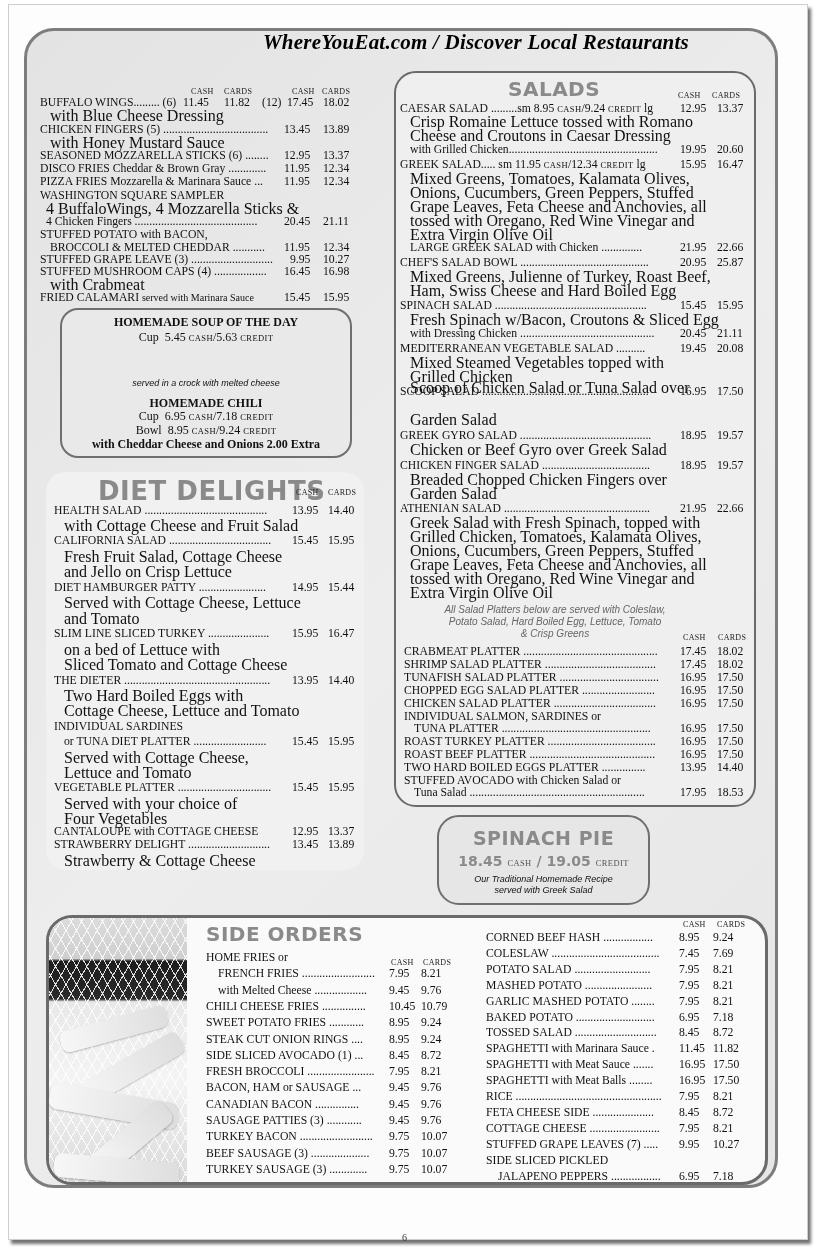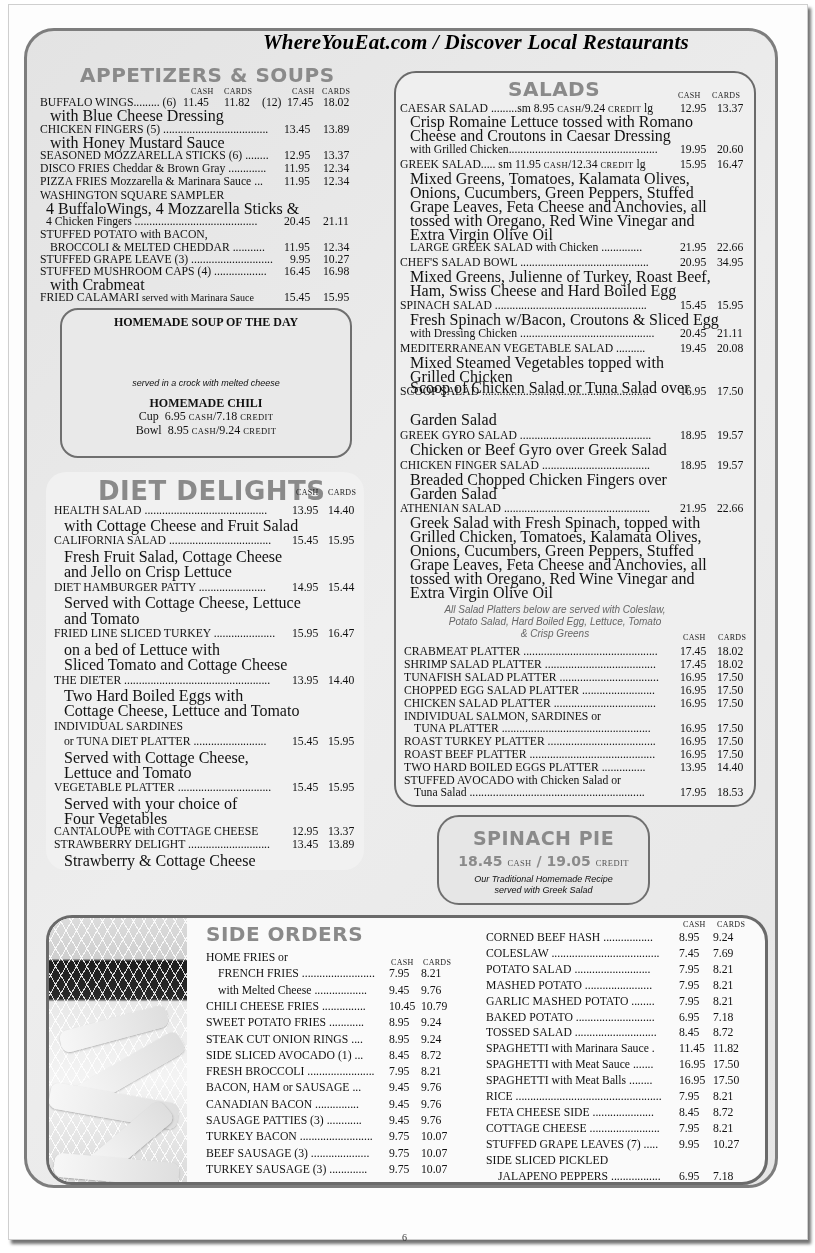--- a/index.html
+++ b/index.html
@@ -89,21 +89,20 @@
 </style>
 </head>
 <body>
 
 <div class="sheet"></div>
 <div class="frame"></div>
 
 <div class="site-title">WhereYouEat.com / Discover Local Restaurants</div>
 
 <div class="app">
-  <div class="heading">APPETIZERS &amp; SOUPS</div>
   <span class="colhdr" style="left:153px;top:27px">CASH</span>
   <span class="colhdr" style="left:186px;top:27px">CARDS</span>
   <span class="colhdr" style="left:254px;top:27px">CASH</span>
   <span class="colhdr" style="left:284px;top:27px">CARDS</span>
 
   <div class="row" style="left:2px;top:36px;width:310px">
     <span class="n">BUFFALO WINGS......... (6)</span>
     <span class="p1" style="left:143px">11.45</span>
     <span class="p1" style="left:184px">11.82</span>
     <span class="p1" style="left:222px">(12)</span>
@@ -163,24 +162,26 @@
   <div class="sub" style="left:12px;top:218px">with Crabmeat</div>
   <div class="row" style="left:2px;top:231px">
       <span class="n"><span>FRIED CALAMARI</span> <span style="font-size:10px">served with Marinara Sauce</span></span>
       <span class="p1" style="left:244px">15.45</span>
       <span class="p2" style="left:283px">15.95</span>
     </div>
 </div>
 
 <div class="soupbox">
   <div class="line b" style="top:5px">HOMEMADE SOUP OF THE DAY</div>
+  <div class="line" style="top:20px"><span>Cup</span>&nbsp; <span>5.45</span> <span class="sc">CASH</span>/<span>5.63</span> <span class="sc">CREDIT</span></div>
   <div class="line note" style="top:68px">served in a crock with melted cheese</div>
   <div class="line b" style="top:86px">HOMEMADE CHILI</div>
   <div class="line" style="top:99px"><span>Cup</span>&nbsp; <span>6.95</span> <span class="sc">CASH</span>/<span>7.18</span> <span class="sc">CREDIT</span></div>
   <div class="line" style="top:113px"><span>Bowl</span>&nbsp; <span>8.95</span> <span class="sc">CASH</span>/<span>9.24</span> <span class="sc">CREDIT</span></div>
+  <div class="line b" style="top:127px">with Cheddar Cheese and Onions 2.00 Extra</div>
 </div>
 
 <div class="diet">
   <div class="heading">DIET DELIGHTS</div>
   <span class="colhdr" style="left:250px;top:16px">CASH</span>
   <span class="colhdr" style="left:282px;top:16px">CARDS</span>
 
   <div class="row" style="left:8px;top:32px">
       <span class="n">HEALTH SALAD ..........................................</span>
       <span class="p1" style="left:238px">13.95</span>
@@ -198,21 +199,21 @@
 
   <div class="row" style="left:8px;top:109px">
       <span class="n">DIET HAMBURGER PATTY .......................</span>
       <span class="p1" style="left:238px">14.95</span>
       <span class="p2" style="left:274px">15.44</span>
     </div>
   <div class="sub" style="left:18px;top:124px">Served with Cottage Cheese, Lettuce</div>
   <div class="sub" style="left:18px;top:140px">and Tomato</div>
 
   <div class="row" style="left:8px;top:155px">
-      <span class="n">FRIED LINE SLICED TURKEY .....................</span>
+      <span class="n">SLIM LINE SLICED TURKEY .....................</span>
       <span class="p1" style="left:238px">15.95</span>
       <span class="p2" style="left:274px">16.47</span>
     </div>
   <div class="sub" style="left:18px;top:171px">on a bed of Lettuce with</div>
   <div class="sub" style="left:18px;top:186px">Sliced Tomato and Cottage Cheese</div>
 
   <div class="row" style="left:8px;top:202px">
       <span class="n">THE DIETER ..................................................</span>
       <span class="p1" style="left:238px">13.95</span>
       <span class="p2" style="left:274px">14.40</span>
@@ -282,21 +283,21 @@
   <div class="sub" style="left:14px;top:155px">Extra Virgin Olive Oil</div>
   <div class="row" style="left:14px;top:168px">
       <span class="n">LARGE GREEK SALAD with Chicken ..............</span>
       <span class="p1" style="left:270px">21.95</span>
       <span class="p2" style="left:307px">22.66</span>
     </div>
 
   <div class="row" style="left:4px;top:183px">
       <span class="n">CHEF'S SALAD BOWL ............................................</span>
       <span class="p1" style="left:280px">20.95</span>
-      <span class="p2" style="left:317px">34.95</span>
+      <span class="p2" style="left:317px">25.87</span>
     </div>
   <div class="sub" style="left:14px;top:197px">Mixed Greens, Julienne of Turkey, Roast Beef,</div>
   <div class="sub" style="left:14px;top:211px">Ham, Swiss Cheese and Hard Boiled Egg</div>
 
   <div class="row" style="left:4px;top:226px">
       <span class="n">SPINACH SALAD ....................................................</span>
       <span class="p1" style="left:280px">15.45</span>
       <span class="p2" style="left:317px">15.95</span>
     </div>
   <div class="sub" style="left:14px;top:240px">Fresh Spinach w/Bacon, Croutons &amp; Sliced Egg</div>

